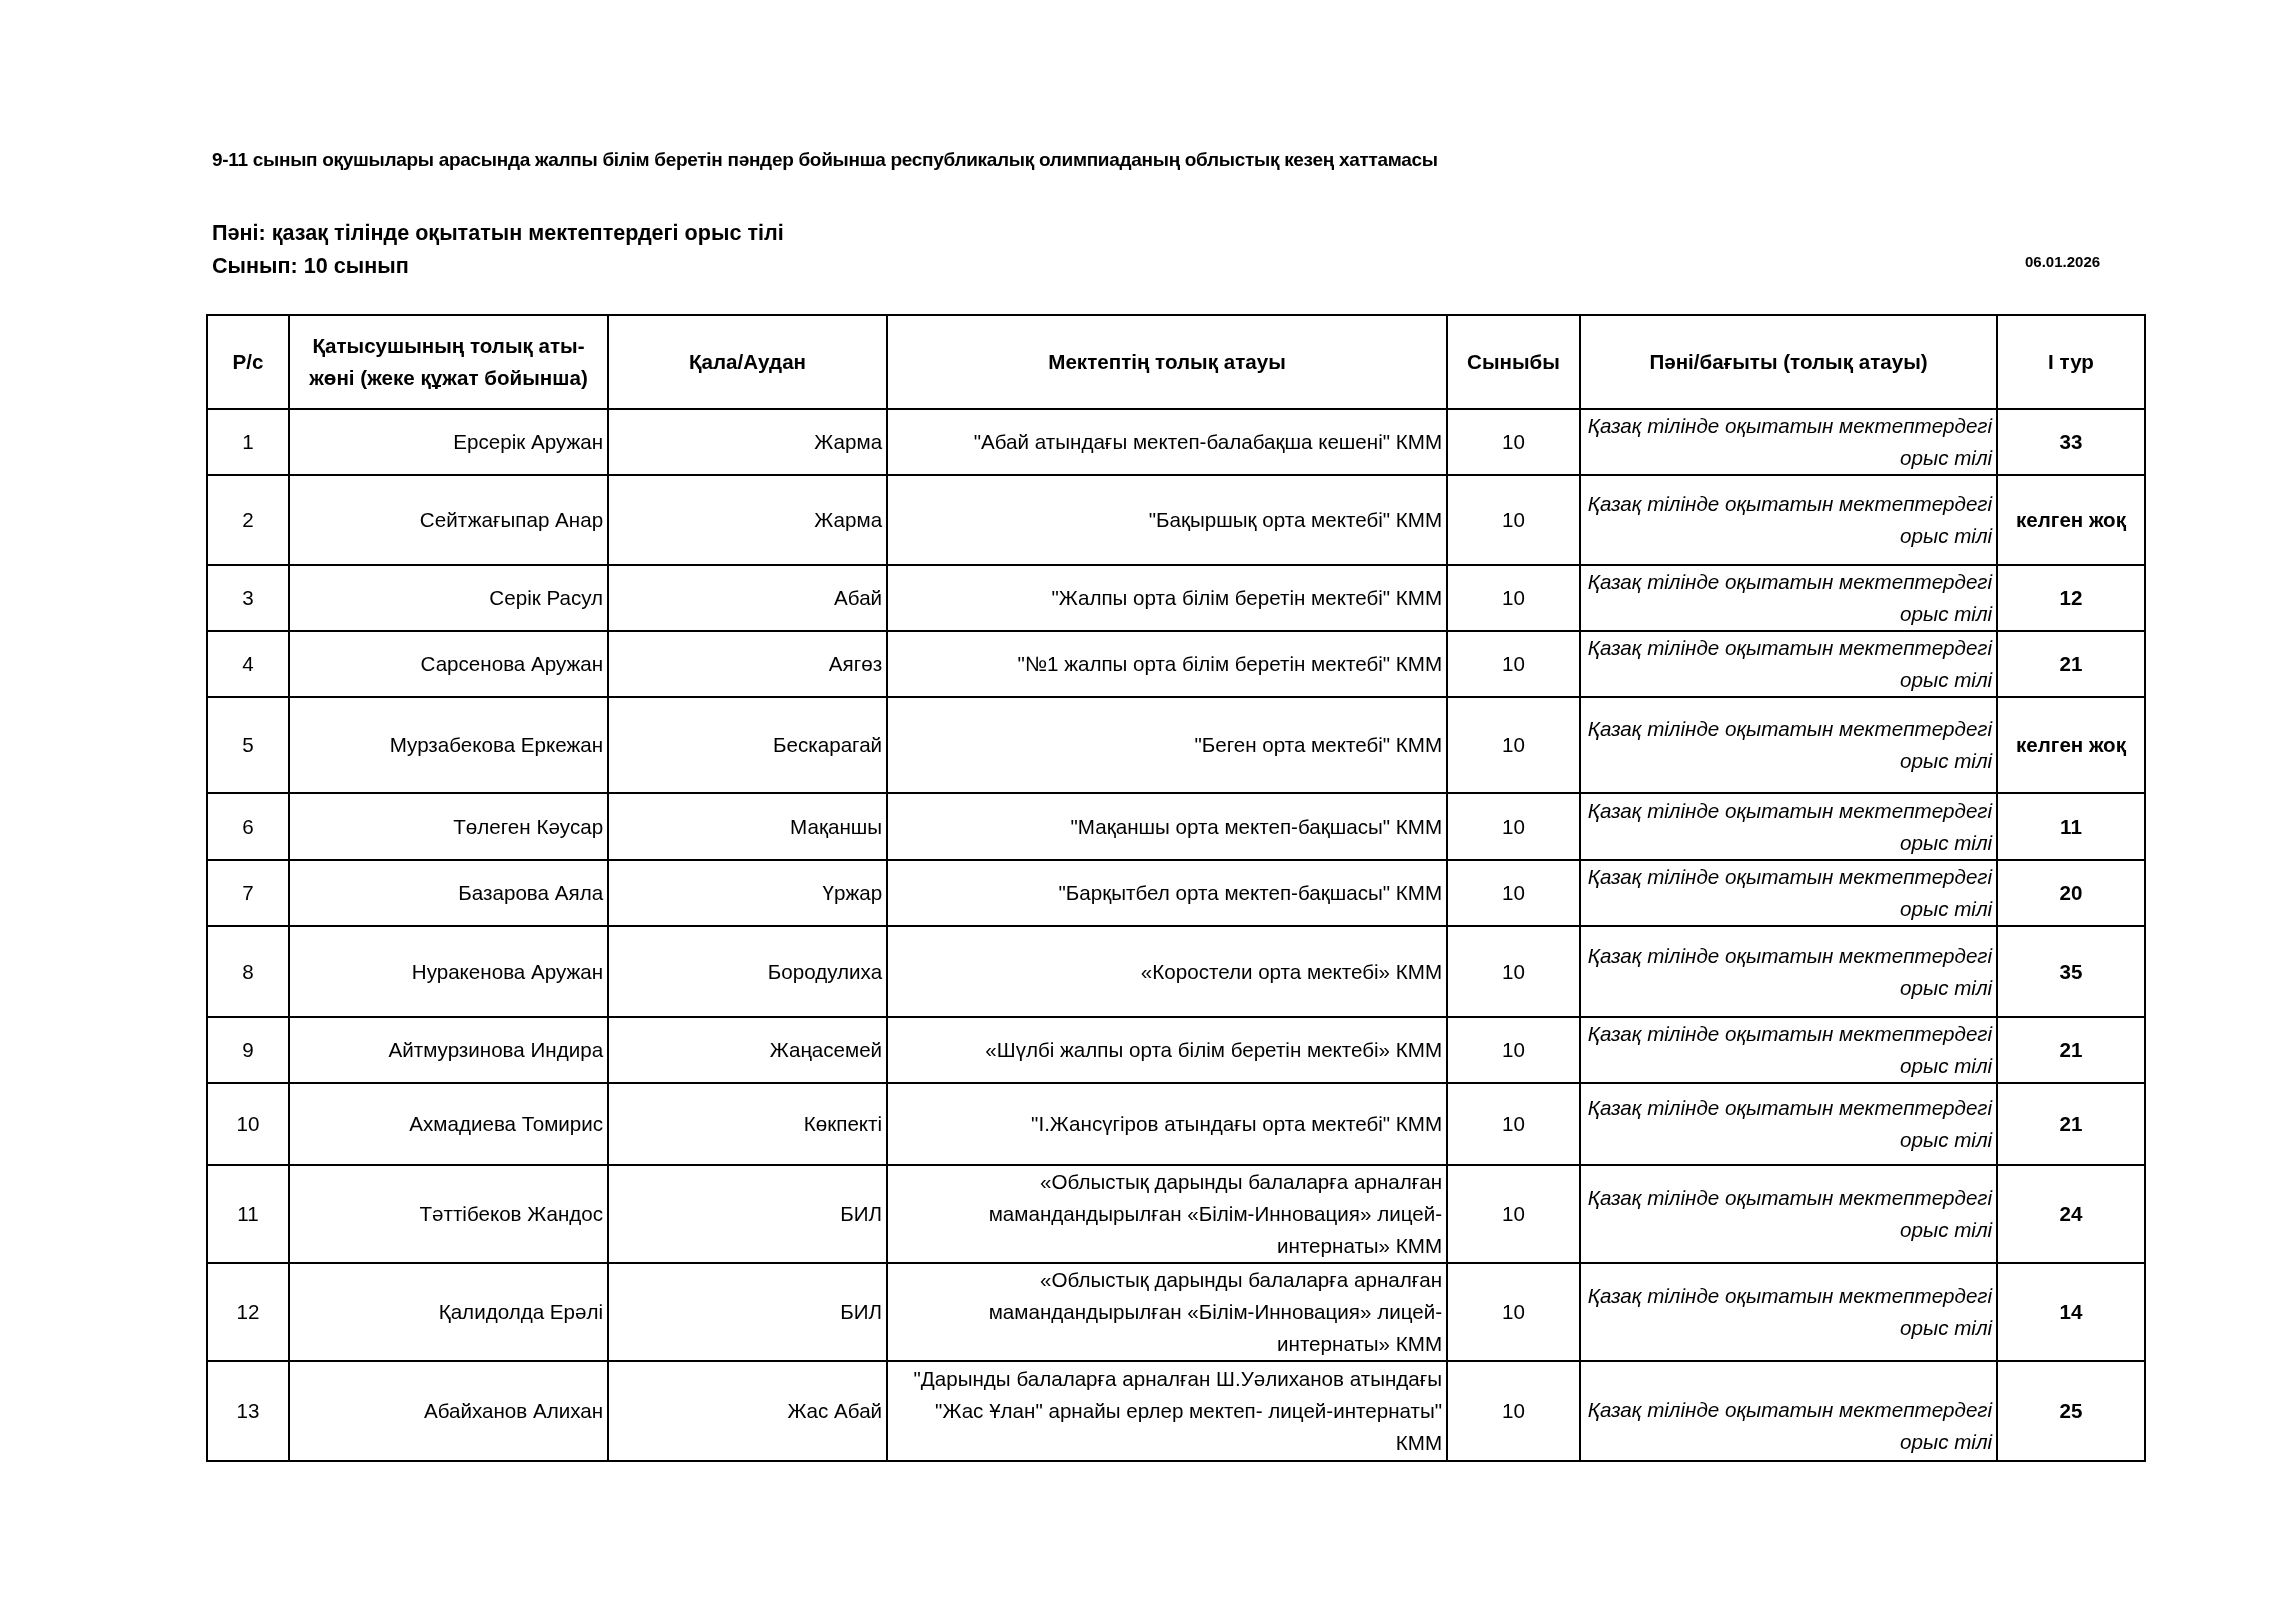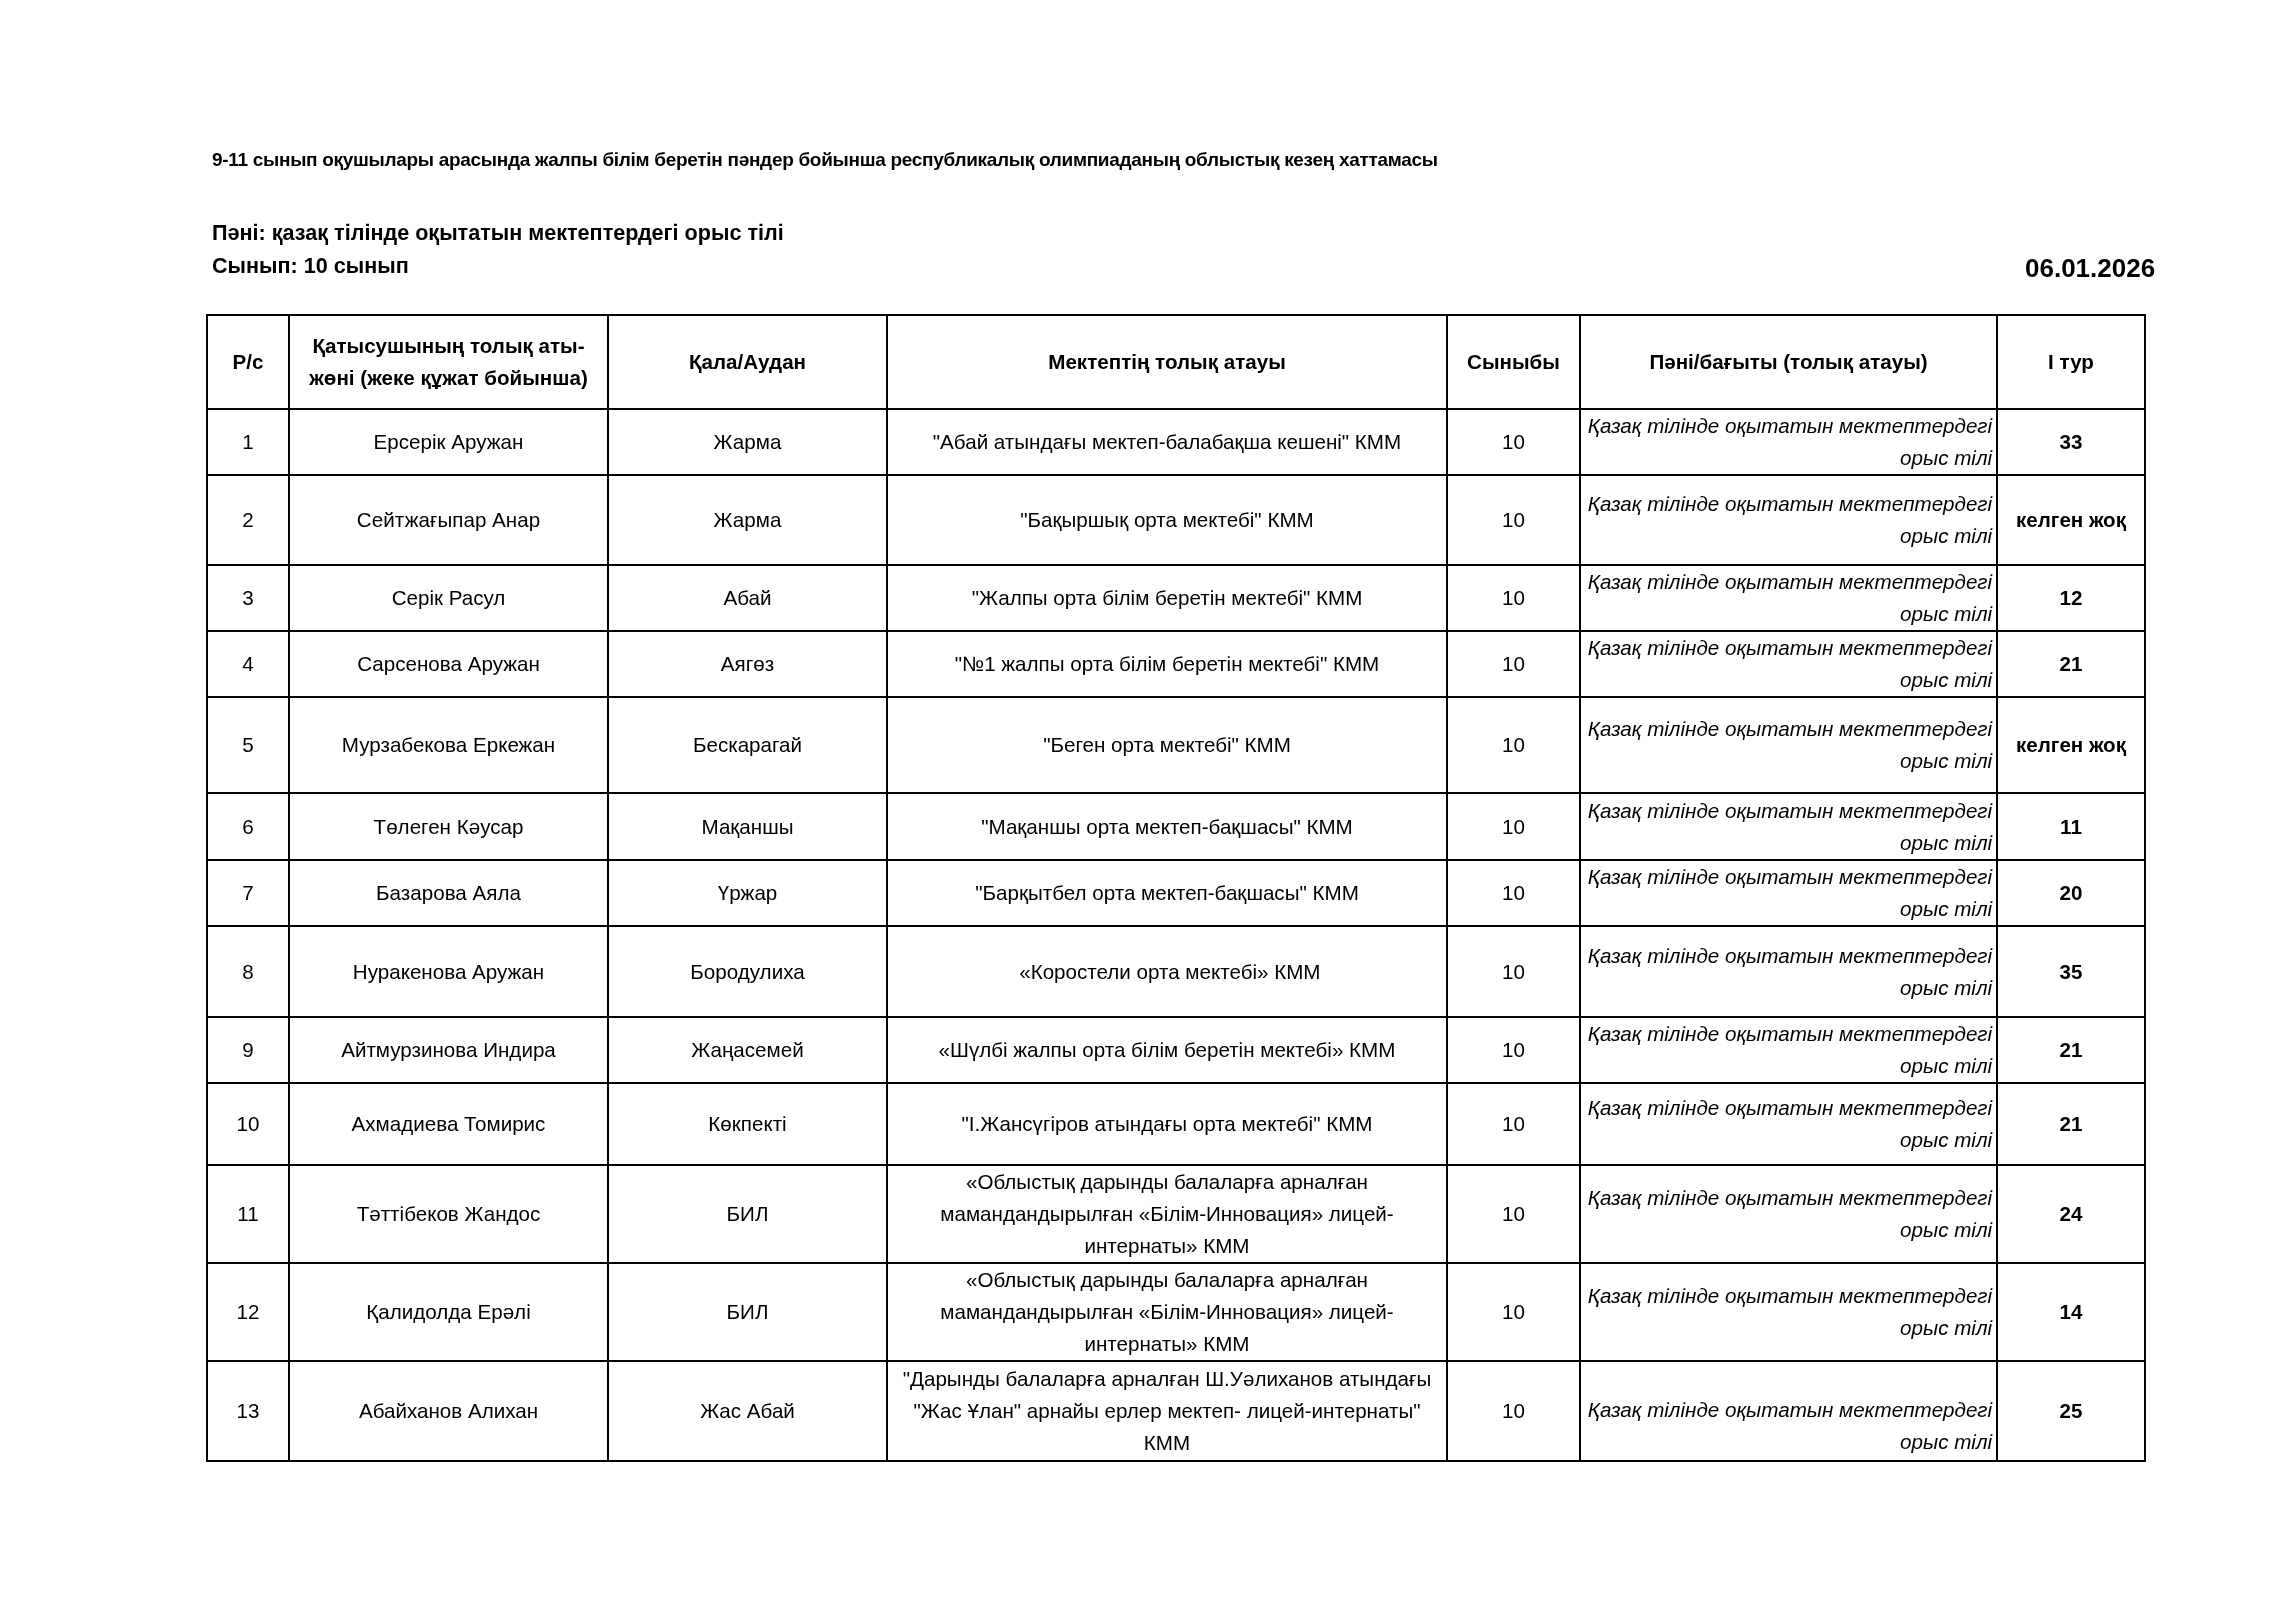--- a/index.html
+++ b/index.html
@@ -2,26 +2,26 @@
 <html><head>
 <meta charset="utf-8">
 <style>
   html, body { margin: 0; padding: 0; background: #ffffff; }
   body { width: 2293px; height: 1621px; position: relative; overflow: hidden;
          font-family: "Liberation Sans", "DejaVu Sans", sans-serif; color: #000; }
   .title { position: absolute; left: 212px; top: 149px; font-size: 19px; font-weight: bold; white-space: nowrap; letter-spacing: -0.3px; }
   .meta-line { position: absolute; left: 212px; font-size: 21.6px; font-weight: bold; white-space: nowrap; }
   .subject { top: 220px; }
   .grade { top: 253px; }
-  .date { position: absolute; left: 2025px; top: 253px; font-size: 26px; font-weight: bold; }
+  .date { position: absolute; left: 2025px; top: 253px; font-size: 15px; font-weight: bold; }
   table.results { position: absolute; left: 206px; top: 314px; border-collapse: collapse; table-layout: fixed; width: 1938px; border-radius: 21px; }
   table.results th, table.results td { border: 2.9px solid #000; padding: 0 3.9px; font-size: 20.6px; line-height: 32px; vertical-align: middle; }
   table.results th { font-weight: bold; text-align: center; height: 92px; }
   td.c-num { text-align: center; }
-  td.c-name, td.c-city, td.c-school { text-align: center; padding-left: 2.9px; }
+  td.c-name, td.c-city, td.c-school { text-align: right; padding-left: 2.9px; }
   td.c-grade { text-align: center; }
   td.c-subject { text-align: right; vertical-align: top; padding-top: 2px; font-style: italic; }
   td.c-score { text-align: center; font-weight: bold; }
 </style>
 </head>
 <body>
 
 <div class="title">9-11 сынып оқушылары арасында жалпы білім беретін пәндер бойынша республикалық олимпиаданың облыстық кезең хаттамасы</div>
 <div class="meta-line subject">Пәні: қазақ тілінде оқытатын мектептердегі орыс тілі</div>
 <div class="meta-line grade">Сынып: 10 сынып</div>

